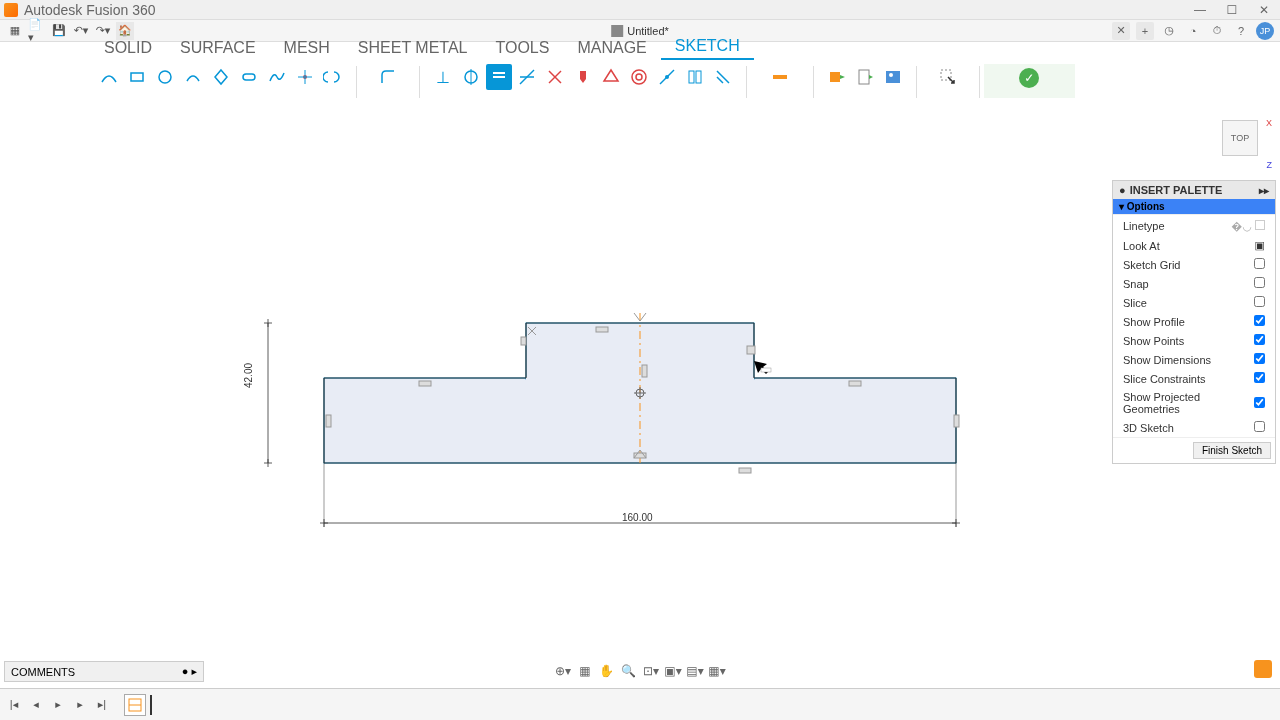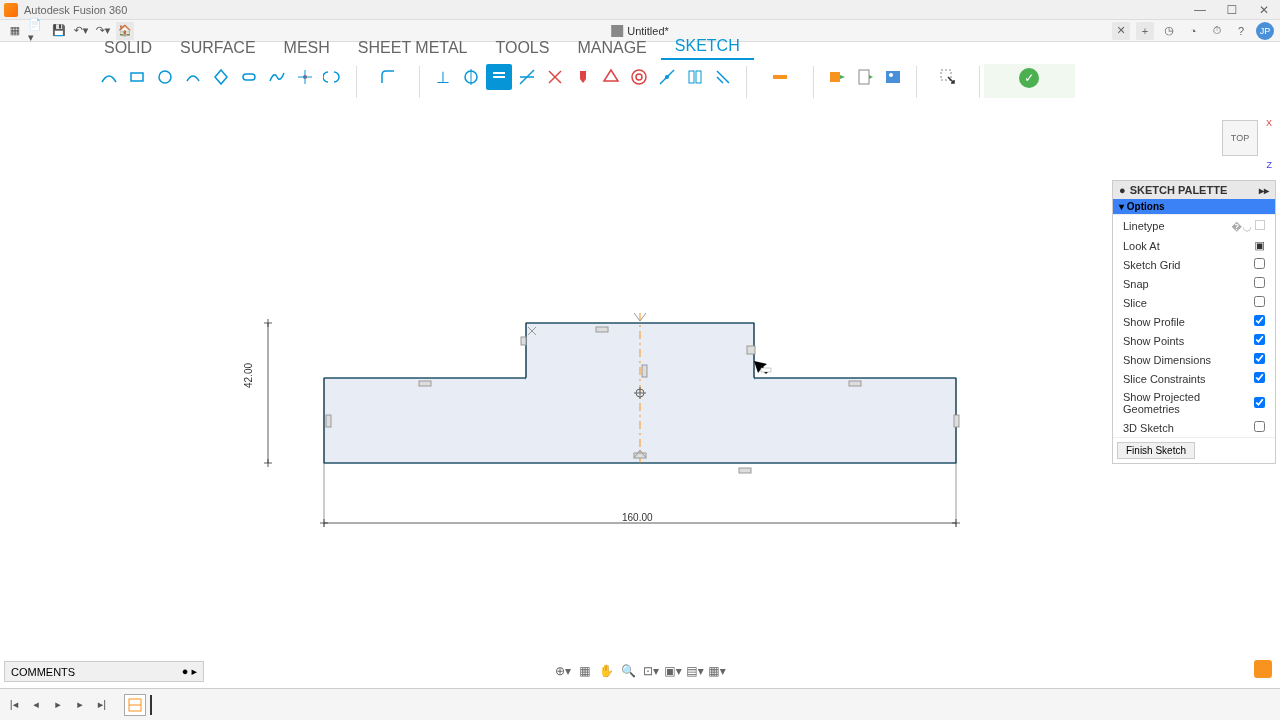--- a/index.html
+++ b/index.html
@@ -1,21 +1,21 @@
 <!DOCTYPE html>
 <html><head>
 <meta charset="utf-8">
 <style>
 * { margin: 0; padding: 0; box-sizing: border-box; font-family: 'Segoe UI', Arial, sans-serif; font-size: 11px; }
 body { background: #fff; overflow: hidden; width: 1280px; height: 720px; position: relative; }
 
 
 .titlebar { height: 20px; background: #f0f0f0; display: flex; align-items: center; padding: 0 4px; border-bottom: 1px solid #ddd; }
 .titlebar .logo { width: 14px; height: 14px; background: linear-gradient(135deg, #f7931e 0%, #ff6b00 100%); border-radius: 2px; margin-right: 6px; }
-.titlebar .title { color: #666; font-size: 11px; }
+.titlebar .title { color: #666; font-size: 14px; }
 .titlebar .win-controls { margin-left: auto; display: flex; gap: 8px; }
 .titlebar .win-controls span { width: 24px; text-align: center; color: #666; cursor: pointer; font-size: 12px; }
 
 
 .qat { height: 22px; background: #f5f5f5; display: flex; align-items: center; padding: 0 6px; gap: 4px; border-bottom: 1px solid #ddd; }
 .qat-btn { width: 18px; height: 18px; display: flex; align-items: center; justify-content: center; color: #555; cursor: pointer; }
 .qat .doc-title { position: absolute; left: 50%; transform: translateX(-50%); display: flex; align-items: center; gap: 4px; color: #333; }
 .qat .doc-title .cube { width: 12px; height: 12px; background: #888; }
 .qat .right-tools { margin-left: auto; display: flex; gap: 6px; align-items: center; }
 .qat .rt-btn { width: 18px; height: 18px; color: #666; display: flex; align-items: center; justify-content: center; cursor: pointer; border-radius: 2px; }
@@ -66,21 +66,21 @@
 .viewcube .axis-z { position: absolute; right: -8px; bottom: -8px; font-size: 9px; color: #44d; }
 
 
 .palette { position: absolute; right: 4px; top: 180px; width: 164px; background: #fff; border: 1px solid #ccc; }
 .palette-header { background: #e8e8e8; padding: 3px 6px; font-size: 10px; font-weight: 600; color: #333; display: flex; align-items: center; gap: 4px; }
 .palette-header .pin { margin-left: auto; font-size: 10px; }
 .palette-section { padding: 2px 6px; font-size: 10px; font-weight: 600; background: #3b82f6; border-bottom: 1px solid #eee; }
 .palette-row { display: flex; align-items: center; padding: 3px 10px; font-size: 10px; color: #333; }
 .palette-row .ctrl { margin-left: auto; }
 .palette-row input[type=checkbox] { width: 11px; height: 11px; }
-.palette-footer { padding: 4px; display: flex; border-top: 1px solid #eee; }
+.palette-footer { padding: 4px; display: flex; justify-content: flex-end; border-top: 1px solid #eee; }
 .palette-footer button { font-size: 10px; padding: 2px 8px; background: #f0f0f0; border: 1px solid #ccc; cursor: pointer; }
 
 
 .comments-bar { position: absolute; left: 4px; bottom: 38px; width: 200px; background: #f0f0f0; padding: 3px 6px; font-size: 10px; border: 1px solid #ccc; display: flex; align-items: center; }
 .comments-bar .collapse { margin-left: auto; }
 
 
 .navbar { position: absolute; left: 50%; bottom: 38px; transform: translateX(-50%); display: flex; gap: 4px; padding: 2px 6px; }
 .navbar .nav-btn { width: 18px; height: 18px; display: flex; align-items: center; justify-content: center; color: #666; cursor: pointer; font-size: 12px; }
 
@@ -420,21 +420,21 @@
     <path d="M60 206 L60 214 M56 210 L64 210" stroke="#333" stroke-width="0.8"></path>
     <path d="M692 206 L692 214 M688 210 L696 210" stroke="#333" stroke-width="0.8"></path>
   </svg>
   <span style="position:absolute; left:236px; top:272px; transform:rotate(-90deg); font-size:10px; color:#333">42.00</span>
   <span style="position:absolute; left:622px; top:414px; font-size:10px; color:#333">160.00</span>
 </div>
 
 <div class="palette">
   <div class="palette-header">
     <span>●</span>
-    <span>SKETCH PALETTE</span>
+    <span>INSERT PALETTE</span>
     <span class="pin">▸▸</span>
   </div>
   <div class="palette-section">▾ Options</div>
   <div id="palette-rows">
       <div class="palette-row">
         <span>Linetype</span>
         <span class="ctrl"><span style="color:#aaa">�◡</span> <span style="border:1px solid #ccc;width:10px;height:10px;display:inline-block"></span></span>
       </div>
       <div class="palette-row">
         <span>Look At</span>

